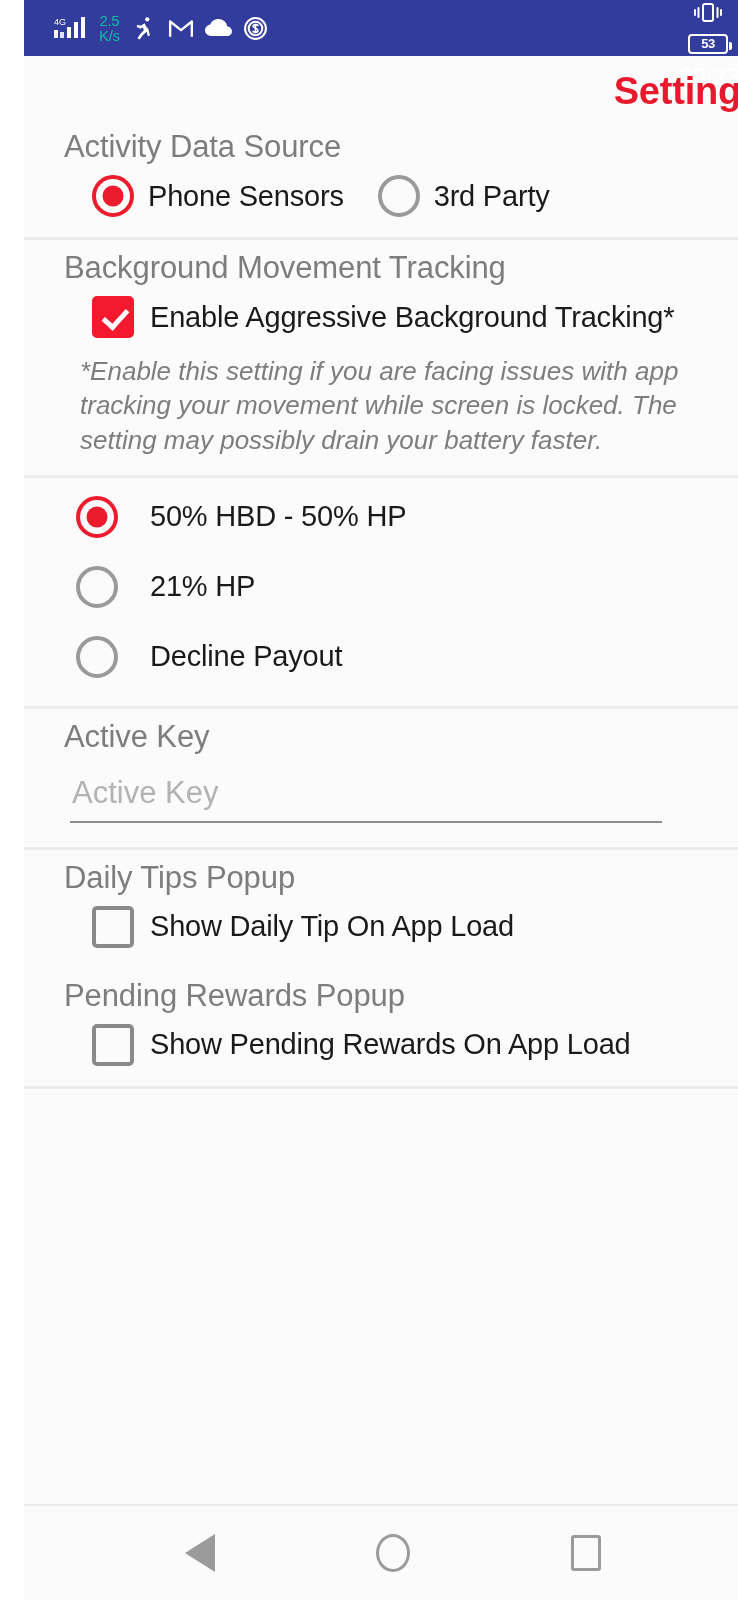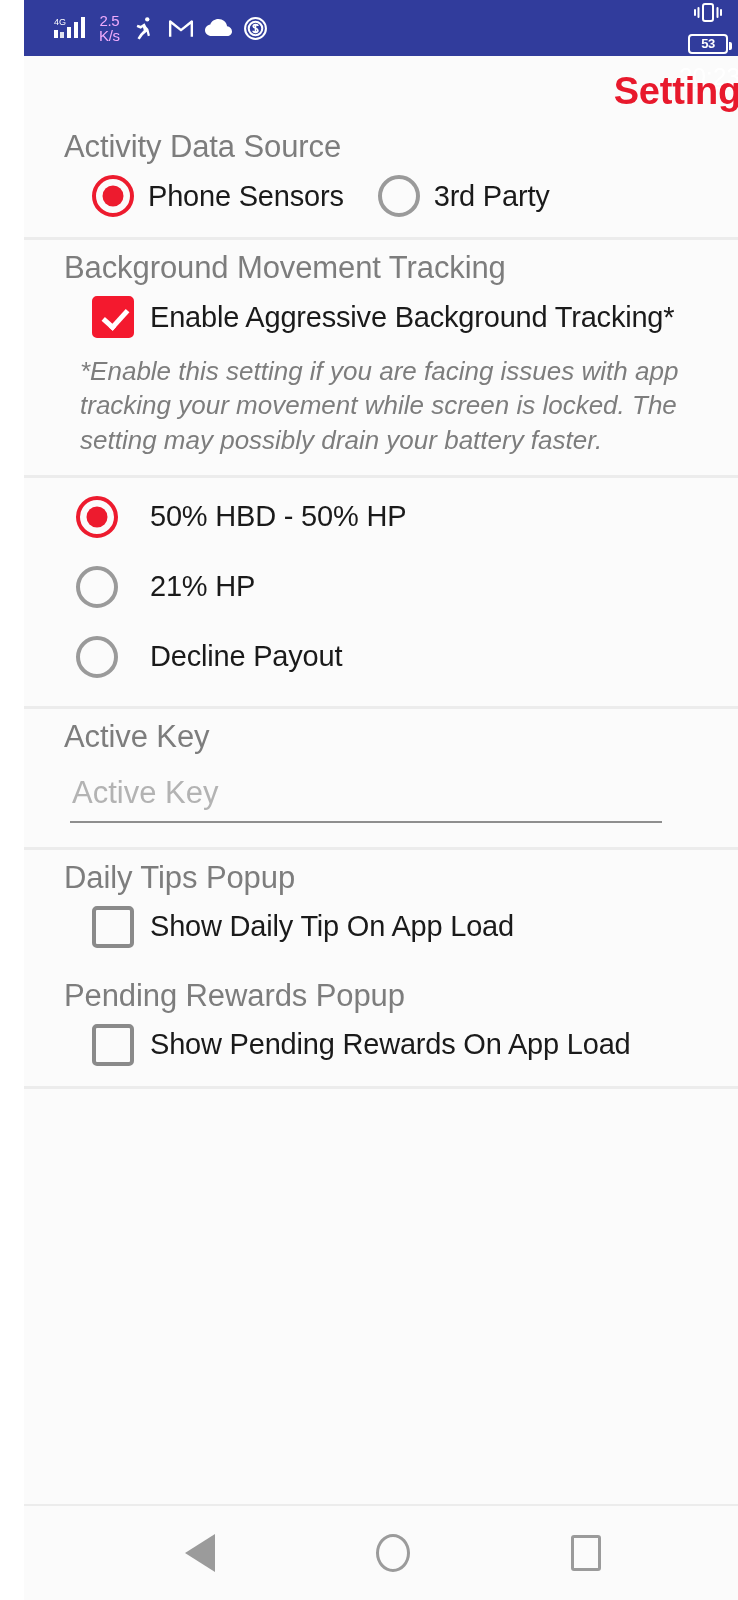--- a/index.html
+++ b/index.html
@@ -38,21 +38,21 @@
     gap: 11px;
   }
   .status-right { gap: 9px; flex-direction: column; }
   .sb-icon {
     display: flex;
     align-items: center;
     justify-content: center;
     color: #ffffff;
   }
   .net-speed {
-    color: #f0abfc;
+    color: #14b8a6;
     font-size: 15px;
     line-height: 15px;
     text-align: center;
     letter-spacing: -0.3px;
   }
   .net-speed span { display: block; }
   .clock {
     color: #ffffff;
     font-size: 24px;
     font-weight: 500;

